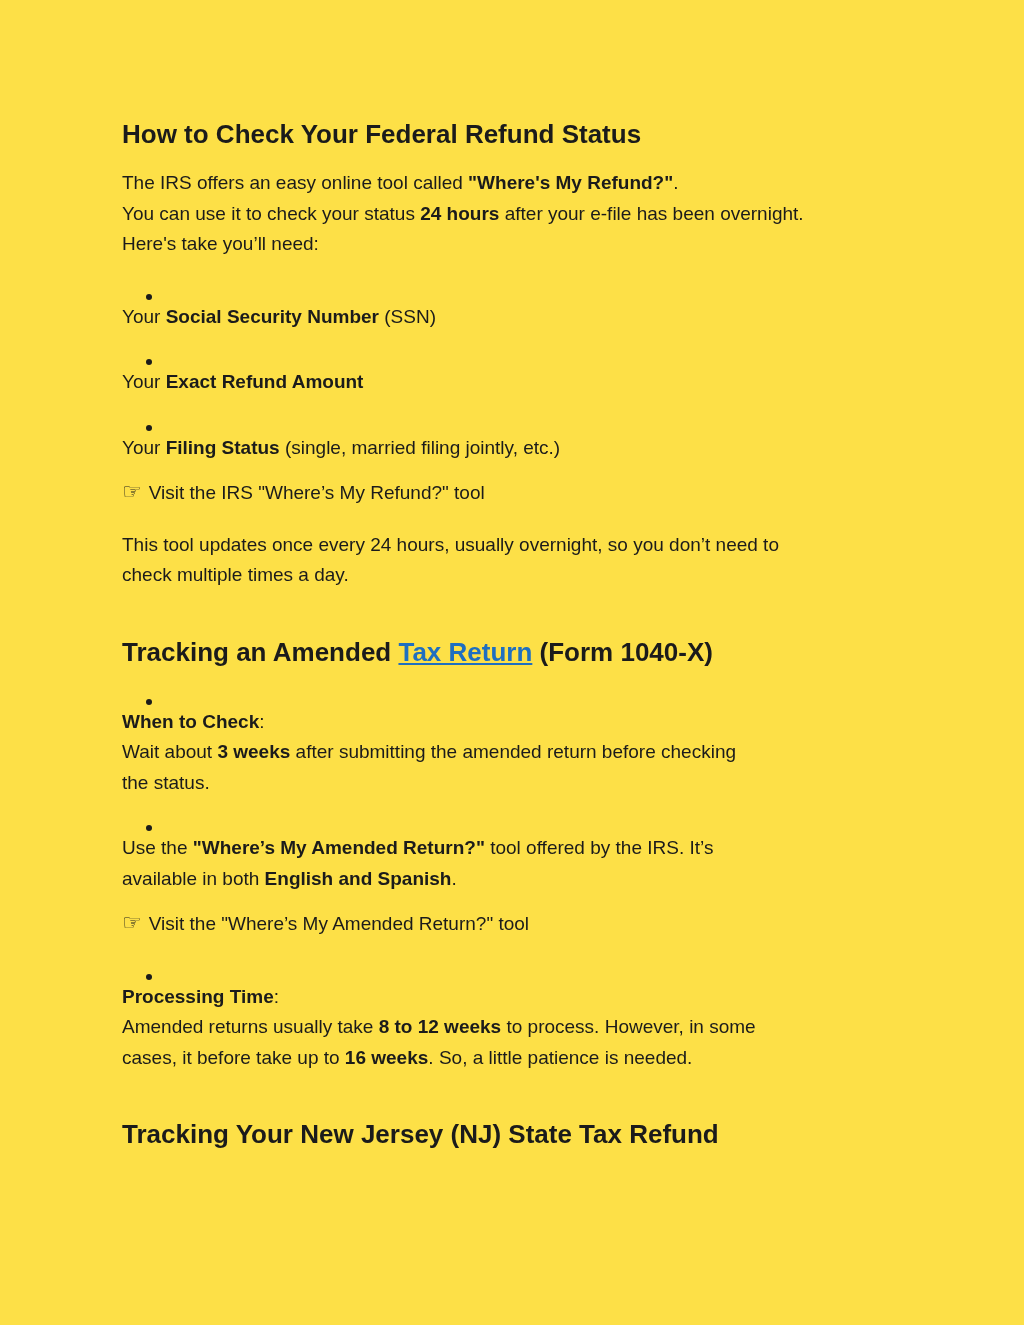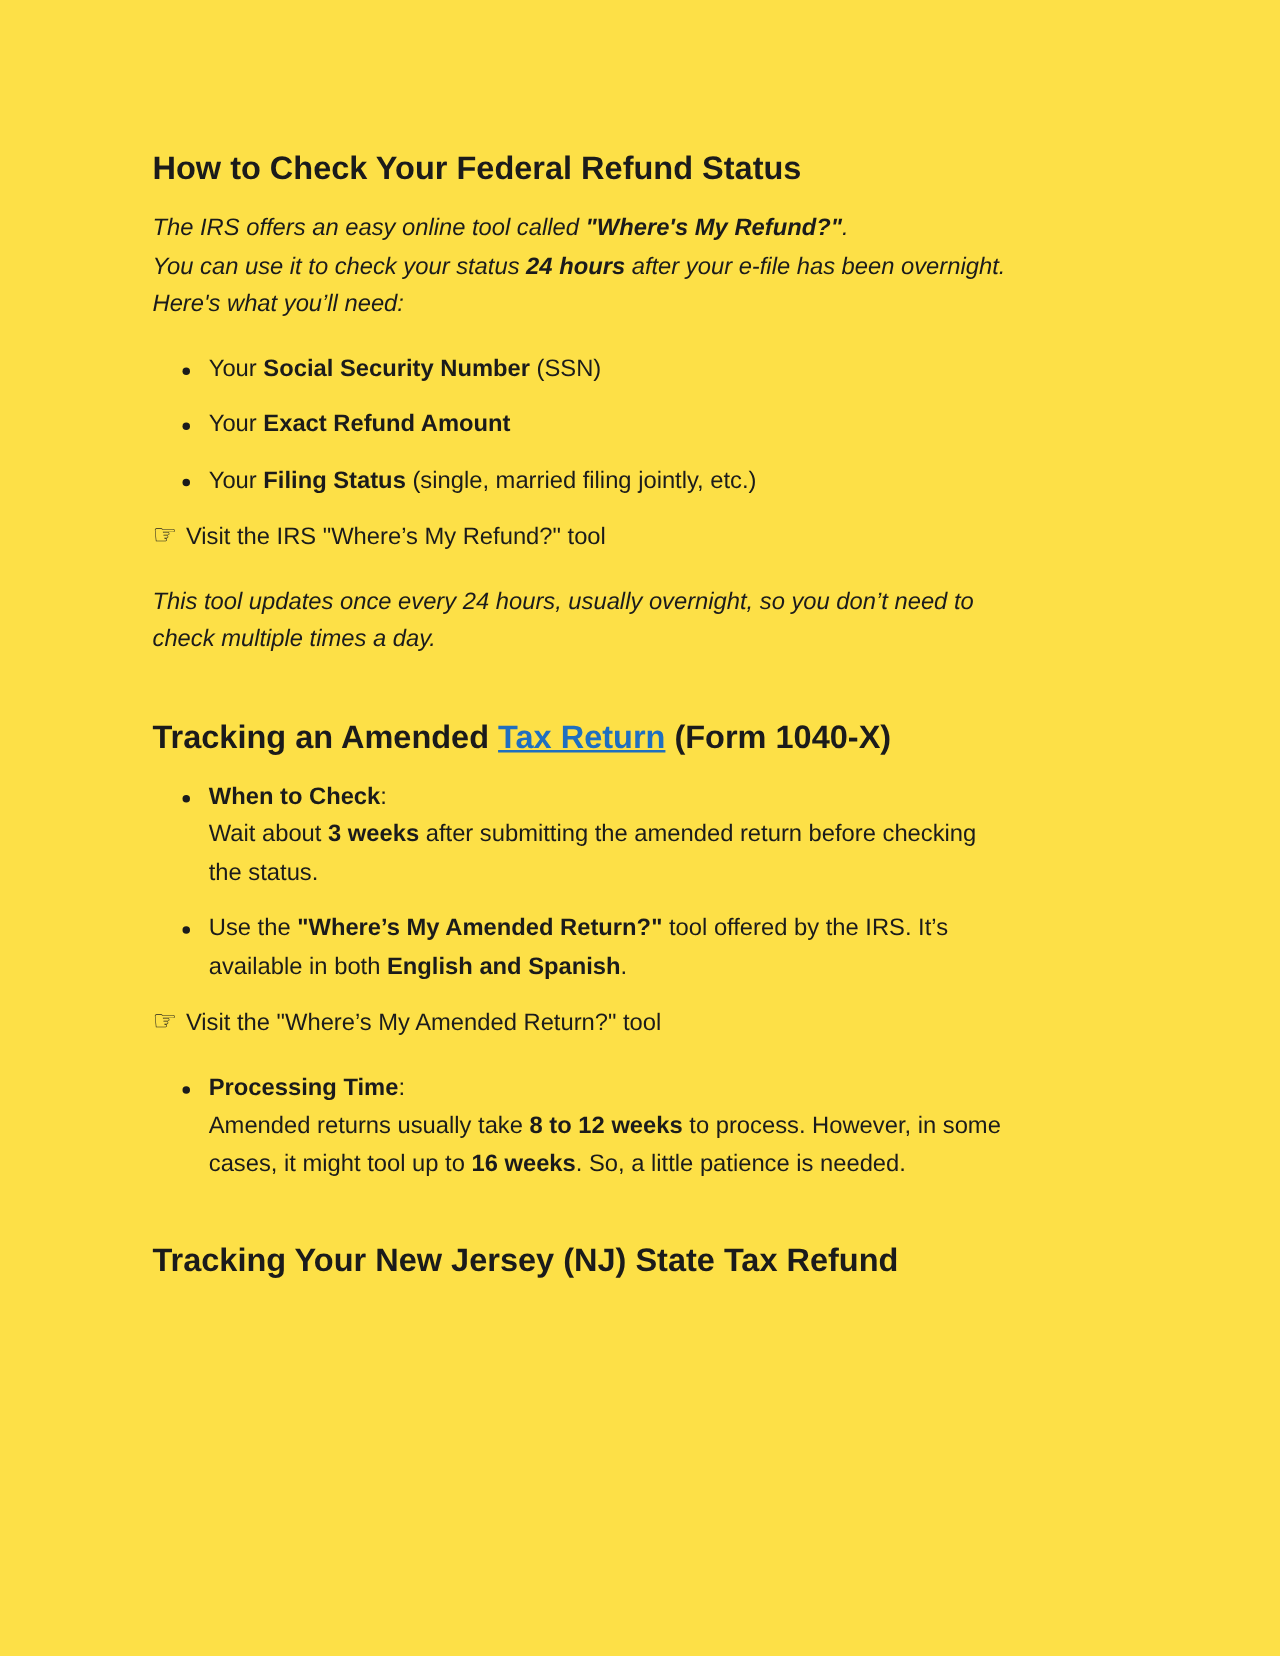--- a/index.html
+++ b/index.html
@@ -6,42 +6,42 @@
   .page{
     width:1024px;height:1325px;box-sizing:border-box;
     background:#fde047;color:#1b1b1b;
     padding:118px 100px 0 122px;
     font-family:"Liberation Sans",sans-serif;
     font-size:19px;line-height:30.5px;
   }
   .h{font-size:26px;line-height:32px;font-weight:700;margin:0 0 18px 0;}
   .sect-gap{margin-top:45px;}
   .b{font-weight:700;}
-  .para{margin:0 0 21px 0;font-style:italic;}
+  .para{margin:0 0 21px 0;}
   .line{display:block;}
   .list{list-style:none;margin:0 0 9px 0;padding:0;}
-  .li{display:flex;margin:0 0 14px 0;}
+  .li{display:flex;margin:0 0 14px 0;flex-direction:column;}
   .dotc{flex:0 0 21px;margin-left:24px;position:relative;}
   .dot{position:absolute;top:13px;left:0;width:6px;height:6px;border-radius:50%;background:#1b1b1b;}
   .txt{flex:1;}
   .pointer{margin:8px 0 21px 0;}
   .hand{font-family:"DejaVu Sans",sans-serif;font-size:22px;margin-right:7px;}
   .link{color:#1f6fc0;text-decoration:underline;font-weight:700;cursor:pointer;}
 </style>
 </head>
 <body>
 
 <div class="page">
 
   <h1 class="h">How to Check Your Federal Refund Status</h1>
 
   <p class="para">
     <span class="line"><span>The IRS offers an easy online tool called </span><span class="b">"Where's My Refund?"</span><span>.</span></span>
     <span class="line"><span>You can use it to check your status </span><span class="b">24 hours</span><span> after your e-file has been overnight.</span></span>
-    <span class="line">Here's what you’ll need:</span>
+    <span class="line">Here's take you’ll need:</span>
   </p>
 
   <ul class="list">
     <li class="li">
       <span class="dotc">
           <span class="dot"></span>
         </span>
       <span class="txt"><span>Your </span><span class="b">Social Security Number</span><span> (SSN)</span></span>
     </li>
     <li class="li">
@@ -97,20 +97,20 @@
   </p>
 
   <ul class="list">
     <li class="li">
       <span class="dotc">
           <span class="dot"></span>
         </span>
       <span class="txt">
         <span class="line"><span class="b">Processing Time</span><span>:</span></span>
         <span class="line"><span>Amended returns usually take </span><span class="b">8 to 12 weeks</span><span> to process. However, in some</span></span>
-        <span class="line"><span>cases, it might tool up to </span><span class="b">16 weeks</span><span>. So, a little patience is needed.</span></span>
+        <span class="line"><span>cases, it before take up to </span><span class="b">16 weeks</span><span>. So, a little patience is needed.</span></span>
       </span>
     </li>
   </ul>
 
   <h1 class="h sect-gap">Tracking Your New Jersey (NJ) State Tax Refund</h1>
 
 </div>
 
 </body></html>

